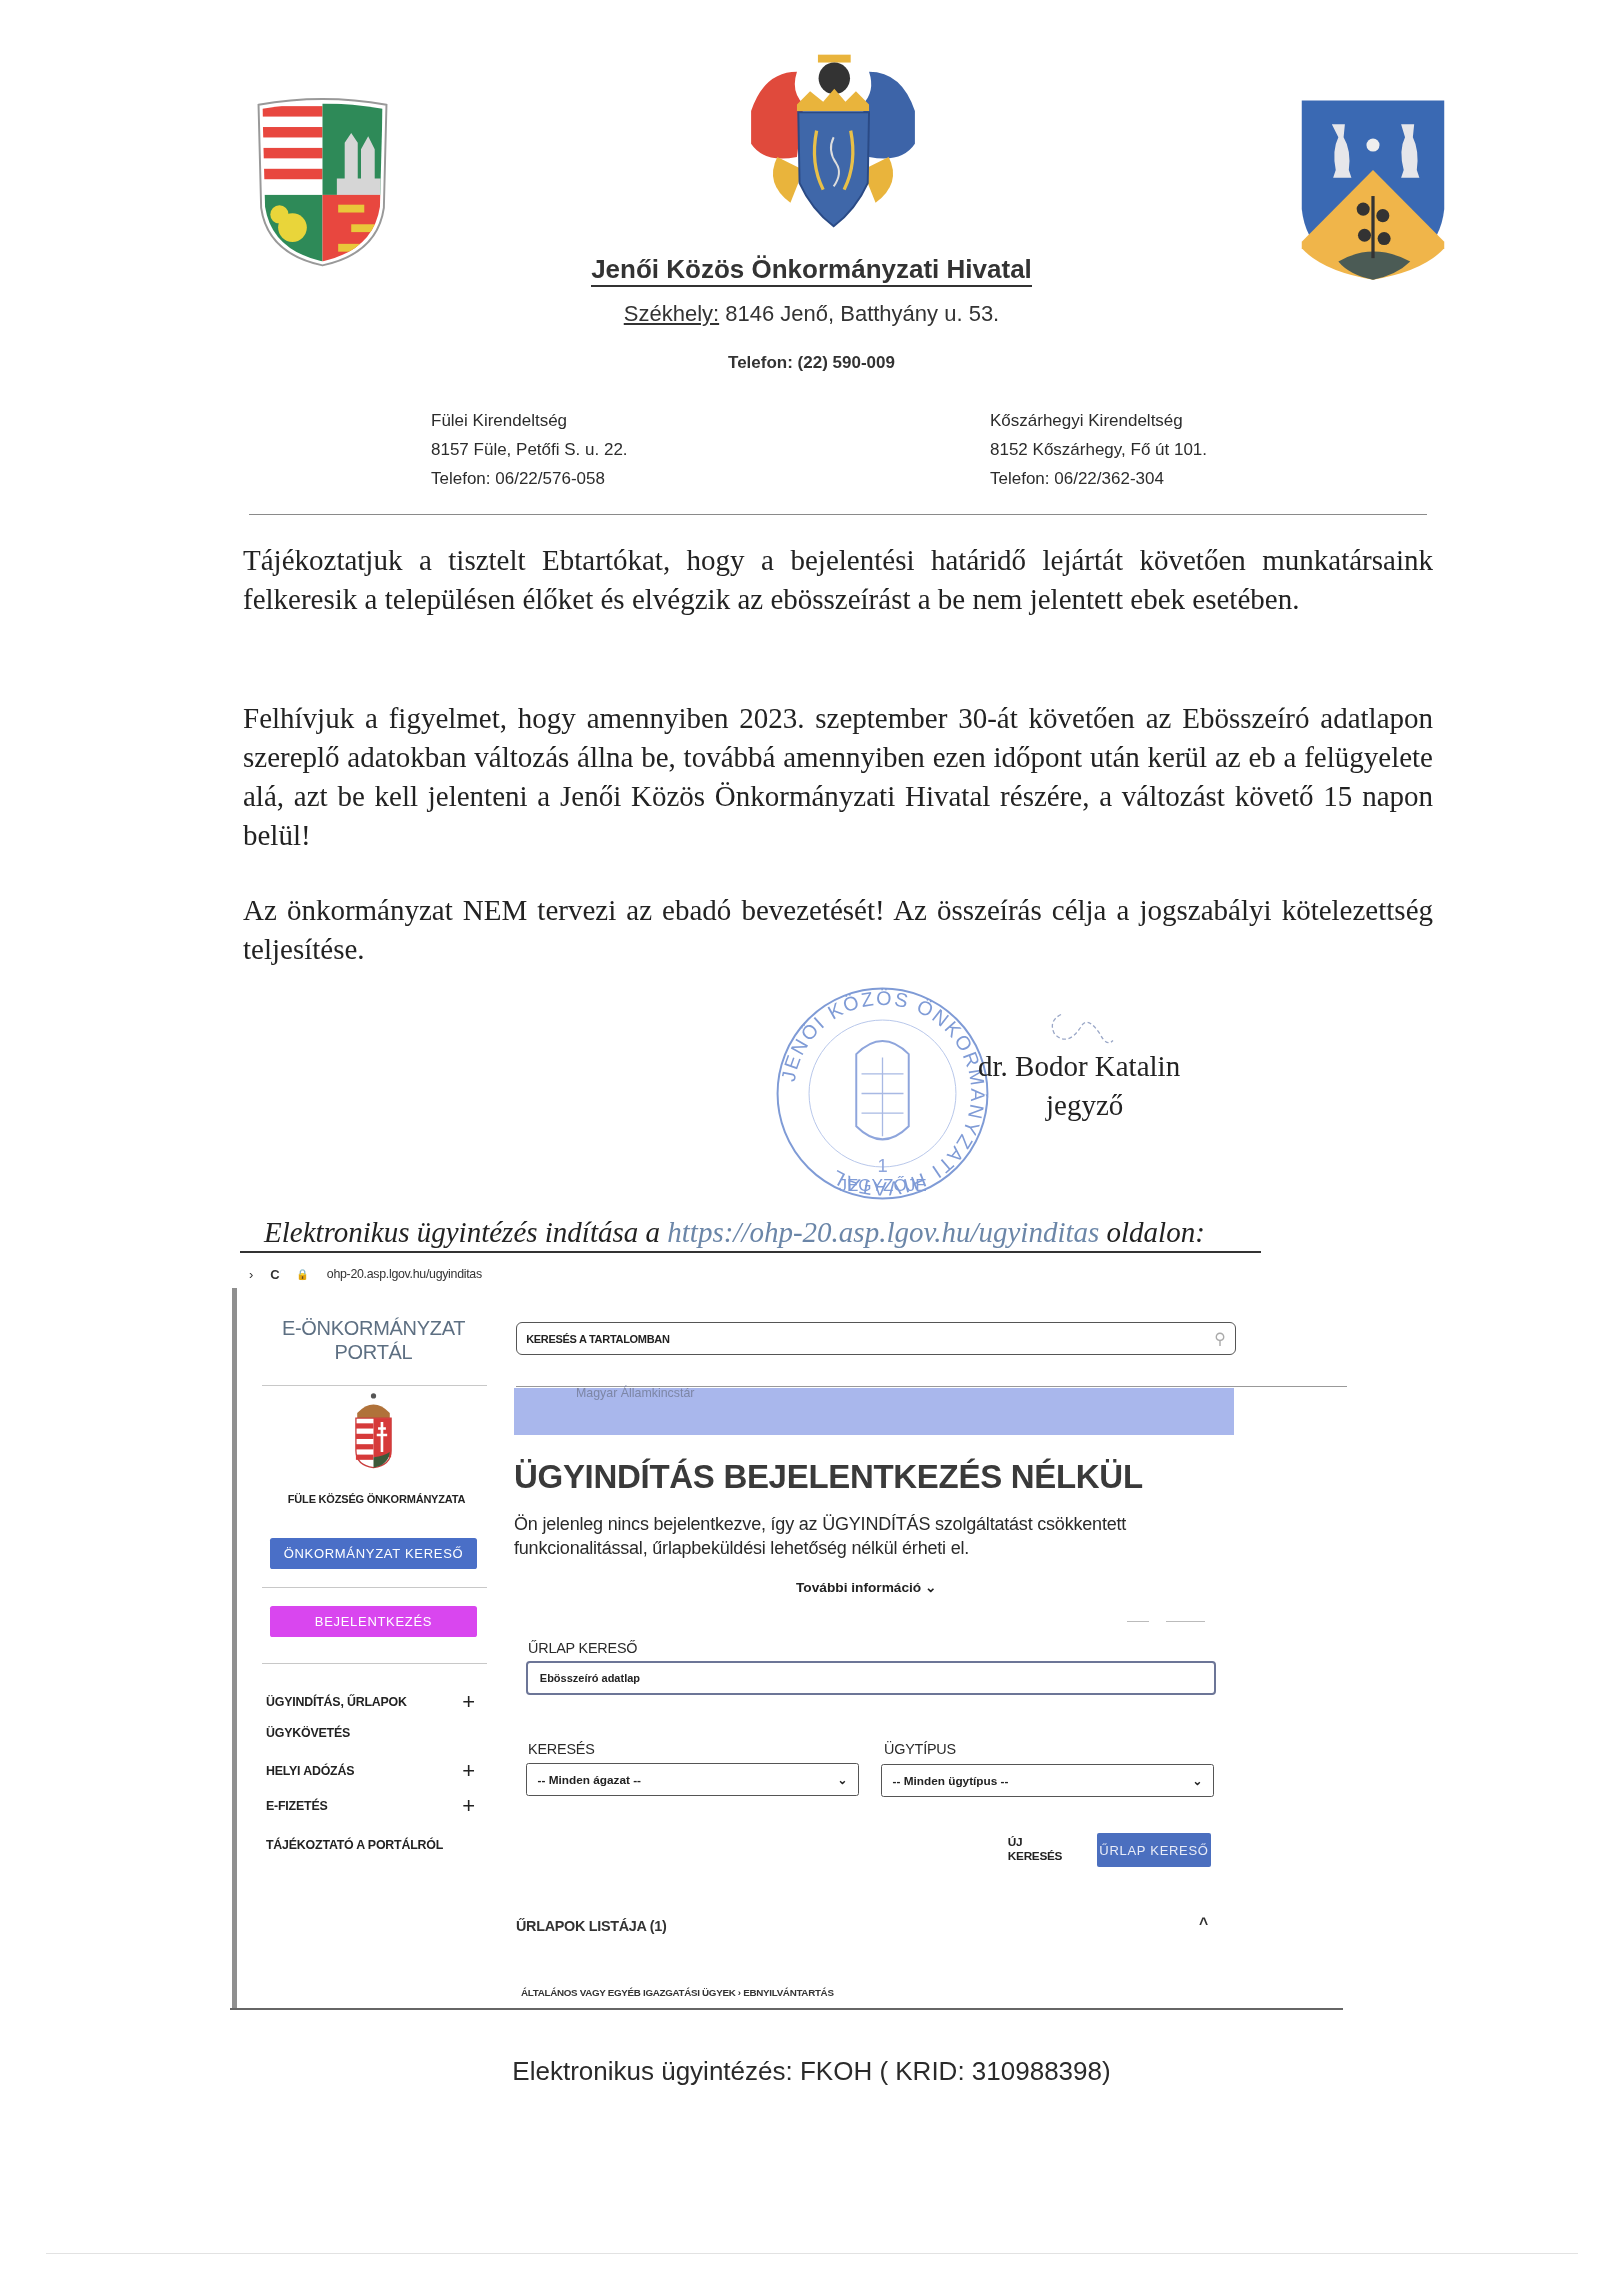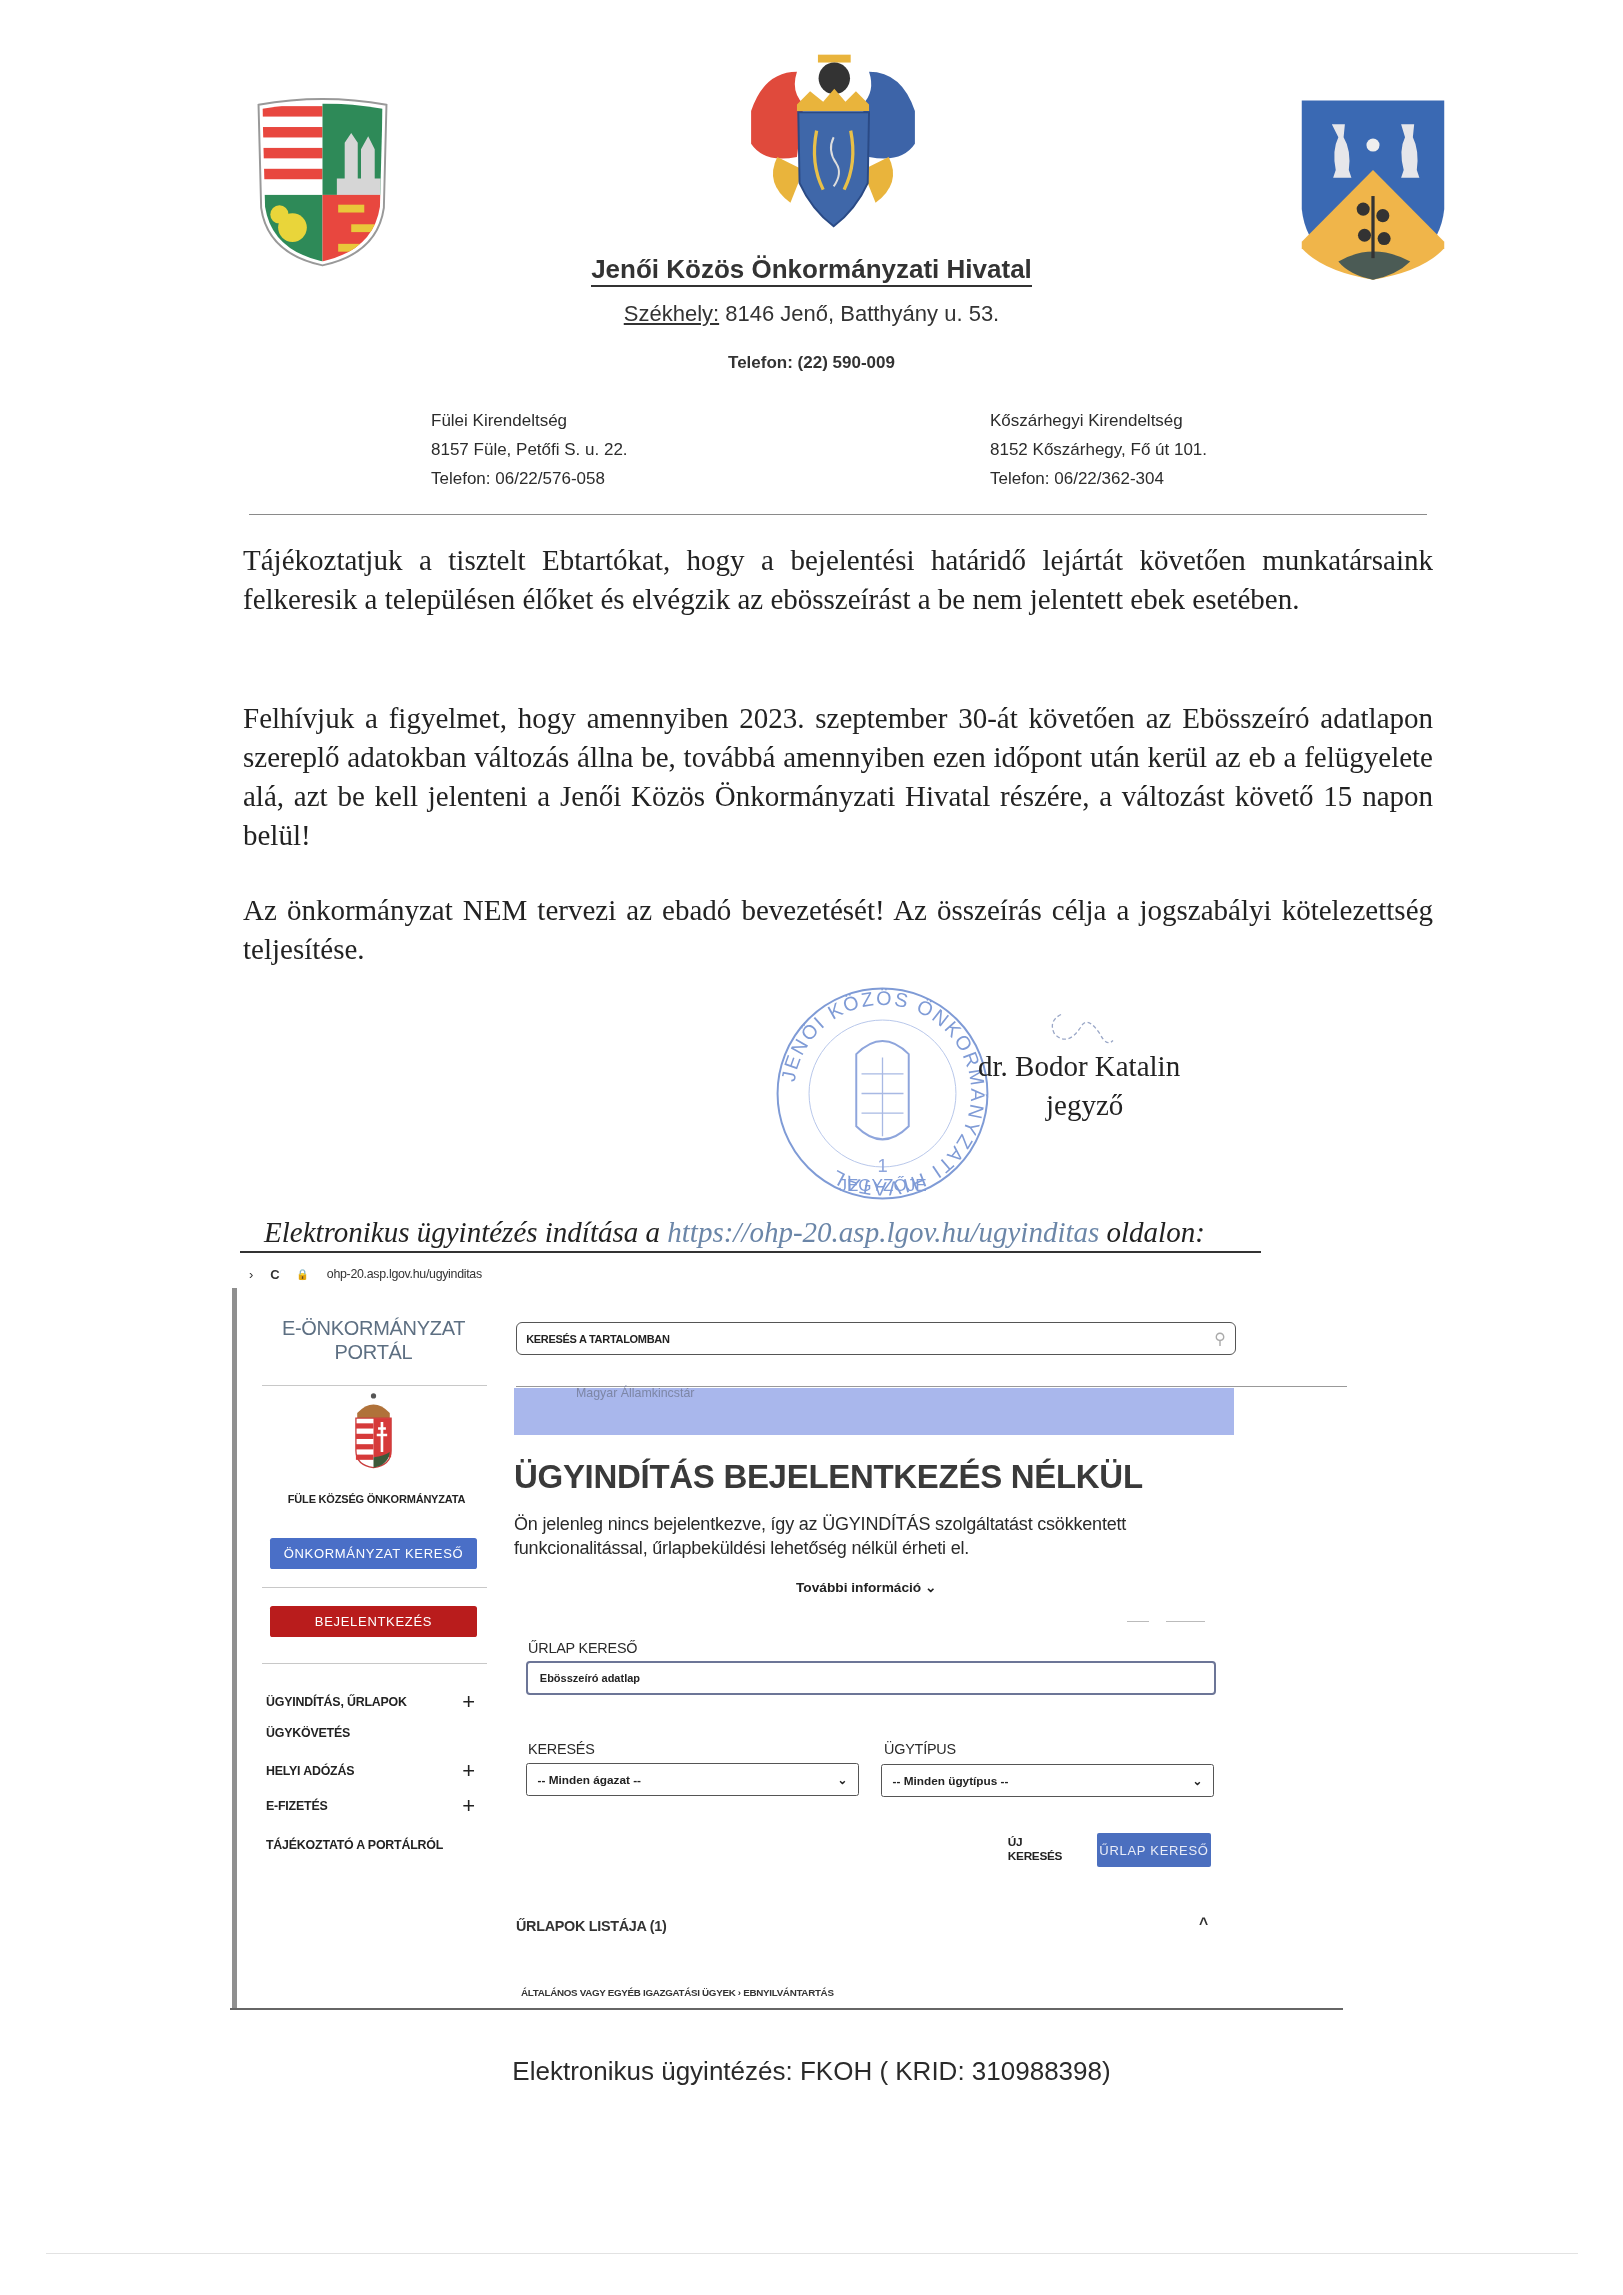--- a/index.html
+++ b/index.html
@@ -44,21 +44,21 @@
   #shot-left-border { left: 232px; top: 1288px; width: 5.2px; height: 721px; background: #8f8f8f; }
   #shot-bottom-rule { left: 230px; top: 2008px; width: 1113px; height: 2px; background: #666; }
 
   
   #portal-name { left: 262px; top: 1317px; width: 223px; text-align: center; font-size: 20px; line-height: 23.6px; color: #5d6f82; letter-spacing: -0.3px; }
   .side-rule { position: absolute; height: 1.3px; background: #c8c8c8; }
   #portal-crest { left: 352px; top: 1392px; }
   #municipality { left: 262px; top: 1493px; width: 229px; text-align: center; font-size: 11px; font-weight: bold; color: #222; letter-spacing: -0.2px; }
   .btn { position: absolute; display: flex; align-items: center; justify-content: center; color: #fff; border-radius: 2.6px; font-size: 13px; letter-spacing: 0.7px; }
   #btn-search-mun { left: 270px; top: 1538px; width: 207px; height: 31px; background: #4a6fc7; }
-  #btn-login { left: 270px; top: 1606px; width: 207px; height: 31px; background: #b91c1c; }
+  #btn-login { left: 270px; top: 1606px; width: 207px; height: 31px; background: #d946ef; }
   .nav-item { position: absolute; left: 266px; width: 209px; font-size: 12.4px; font-weight: bold; color: #222; display: flex; justify-content: space-between; align-items: center; letter-spacing: -0.2px; }
   .nav-item .plus { font-size: 22px; font-weight: normal; line-height: 1; }
 
   
   #search-box { left: 516px; top: 1322px; width: 720px; height: 33px; border: 1.3px solid #555; border-radius: 6px; display: flex; align-items: center; justify-content: space-between; padding: 0 9.2px; box-sizing: border-box; }
   #search-box .ph { font-size: 11px; font-weight: bold; color: #222; letter-spacing: -0.3px; }
   #search-box .ico { color: #aaa; font-size: 15.7px; }
   #top-rule { left: 516px; top: 1386px; width: 831px; height: 1.3px; background: #999; }
   #banner { left: 514px; top: 1388px; width: 720px; height: 47px; background: #a9b7ec; }
   #banner-text { left: 576px; top: 1386px; font-size: 12.4px; color: #7d86a6; }

